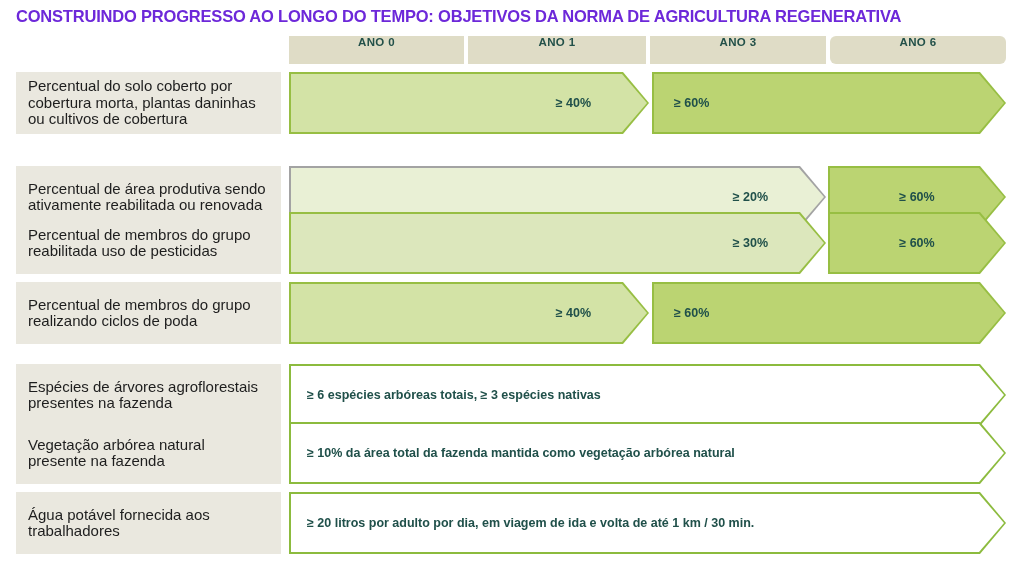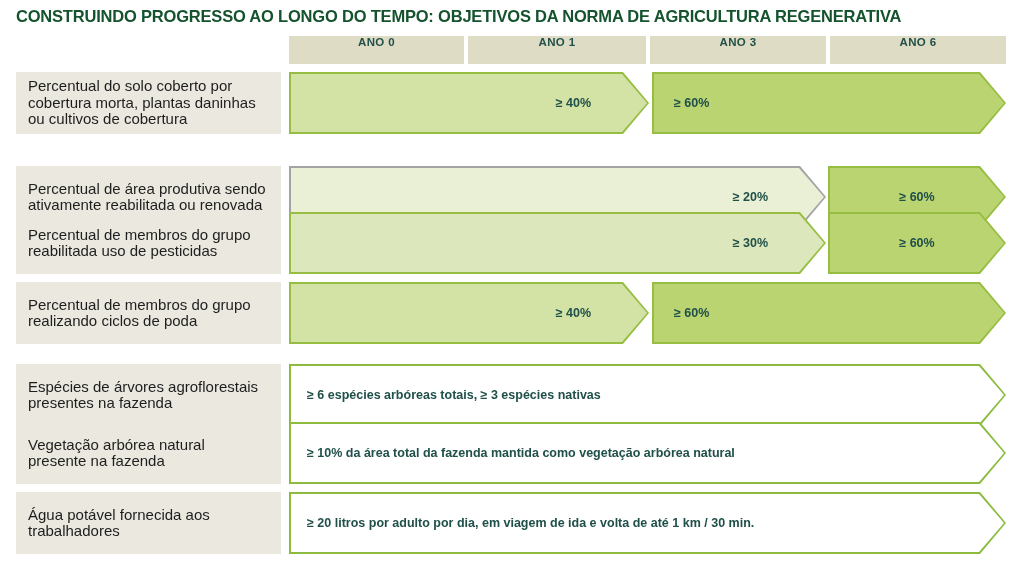--- a/index.html
+++ b/index.html
@@ -22,21 +22,21 @@
 
   
   .title {
     position: absolute;
     left: 16px;
     top: 7px;
     width: 990px;
     font-size: 16.5px;
     font-weight: bold;
     letter-spacing: -0.2px;
-    color: #14532d;
+    color: #6d28d9;
     white-space: nowrap;
   }
 
   
   .header-row {
     position: absolute;
     left: 289px;
     top: 36px;
     height: 28px;
     width: 717px;
@@ -49,21 +49,21 @@
     color: #225049;
     font-size: 11.5px;
     font-weight: bold;
     letter-spacing: 0.4px;
     display: flex;
     justify-content: center;
   }
   .col-head.c0 { left: 0px;   width: 175px; }
   .col-head.c1 { left: 179px; width: 178px; }
   .col-head.c2 { left: 361px; width: 176px; }
-  .col-head.c3 { left: 541px; width: 176px; }
+  .col-head.c3 { left: 541px; width: 176px; border-radius: 6px; }
 
   
   .row {
     position: absolute;
     left: 0;
     width: 1024px;
   }
   .row-label {
     position: absolute;
     left: 16px;

